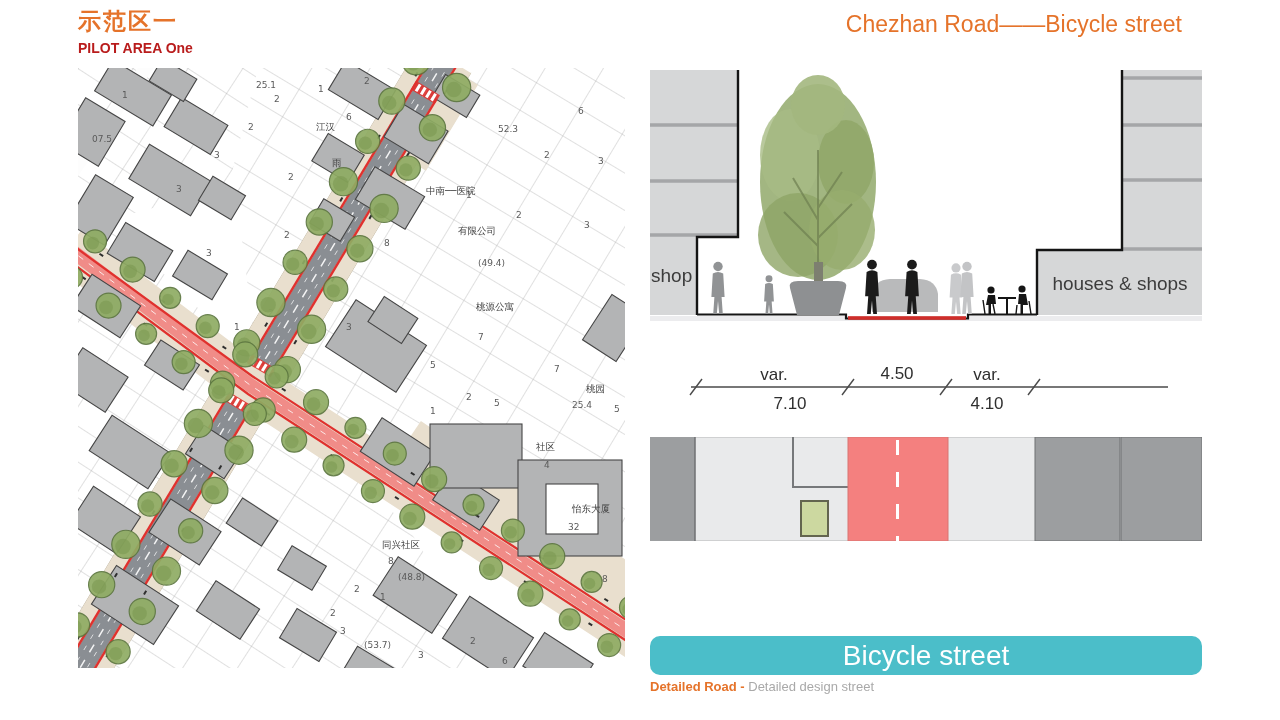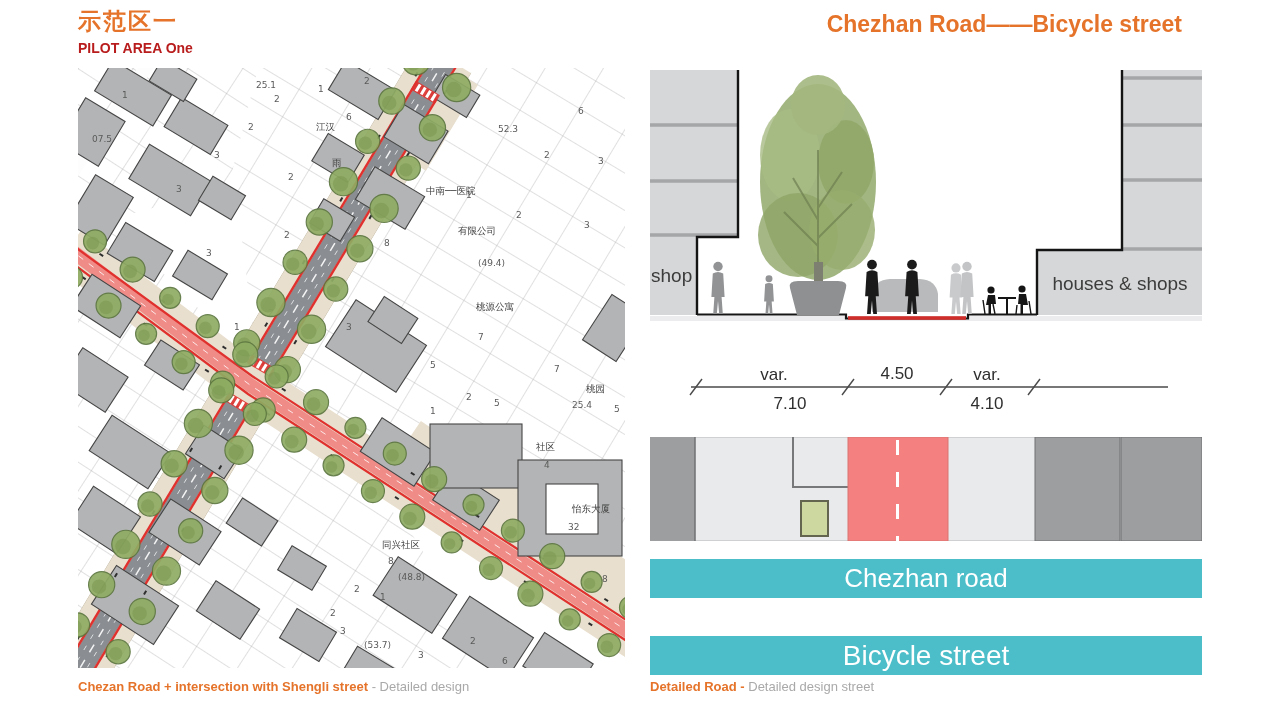--- a/index.html
+++ b/index.html
@@ -2,26 +2,26 @@
 <html><head>
 <meta charset="utf-8">
 <style>
   html,body{margin:0;padding:0;background:#ffffff;}
   .slide{position:relative;width:1280px;height:720px;background:#fff;overflow:hidden;
          font-family:"Liberation Sans",sans-serif;}
   .title-zh{position:absolute;left:78px;top:6px;font-size:23px;font-weight:bold;
             color:#e5732a;letter-spacing:2px;}
   .title-en{position:absolute;left:78px;top:40px;font-size:14px;font-weight:bold;color:#b91c1c;}
   .title-right{position:absolute;left:650px;top:11px;width:552px;text-align:right;
-               padding-right:20px;box-sizing:border-box;font-size:23px;font-weight:bold;color:#e5732a;}
+               padding-right:20px;box-sizing:border-box;font-size:23px;font-weight:normal;color:#e5732a;}
   .panel{position:absolute;}
   .banner{position:absolute;left:650px;width:552px;height:39px;background:#4bbec9;
           color:#fff;text-align:center;line-height:39px;}
   .banner.one{top:559px;font-size:26px;}
-  .banner.two{top:636px;font-size:28px;}
+  .banner.two{top:636px;font-size:28px;border-radius:10px;}
   .caption{position:absolute;top:679px;font-size:13px;}
   .caption .hl{color:#e5732a;font-weight:bold;}
   .caption .rest{color:#a9a9a9;}
   .cap-left{left:78px;}
   .cap-right{left:650px;}
   svg text.mlab{font-family:"DejaVu Sans",sans-serif;font-size:9px;fill:#5a5a5a;}
   svg text.mlab.zh{font-size:9.5px;fill:#3f3f3f;}
   svg text.seclab{font-family:"Liberation Sans",sans-serif;font-size:19px;fill:#3c3c3c;}
   svg text.dimlab{font-family:"Liberation Sans",sans-serif;font-size:17px;fill:#2f2f2f;}
 </style>
@@ -458,19 +458,17 @@
     <rect x="0" y="0" width="45" height="104" fill="#9c9ea0"></rect>
     <line x1="45" y1="0" x2="45" y2="104" stroke="#6f7173" stroke-width="1.5"></line>
     <polyline points="143,0 143,50 198,50" fill="none" stroke="#76787a" stroke-width="2"></polyline>
     <rect x="151" y="64" width="27" height="35" fill="#ccd8a0" stroke="#63654f" stroke-width="2"></rect>
     <rect x="198" y="0" width="100" height="104" fill="#f4807f" stroke="#d87473" stroke-width="1"></rect>
     <line x1="247.5" y1="3" x2="247.5" y2="104" stroke="#ffffff" stroke-width="3" stroke-dasharray="15 17"></line>
     <rect x="385" y="0" width="85" height="104" fill="#9c9ea0" stroke="#6f7173" stroke-width="1"></rect>
     <rect x="471" y="0" width="81" height="104" fill="#9c9ea0" stroke="#6f7173" stroke-width="1"></rect>
   </svg>
 
-  <div class="banner one">Chezhan road</div>
   <div class="banner two">Bicycle street</div>
 
-  <div class="caption cap-left"><span class="hl">Chezan Road + intersection with Shengli street</span><span class="rest"> - Detailed design</span></div>
   <div class="caption cap-right"><span class="hl">Detailed Road - </span><span class="rest">Detailed design street</span></div>
 
 </div>
 
 </body></html>

